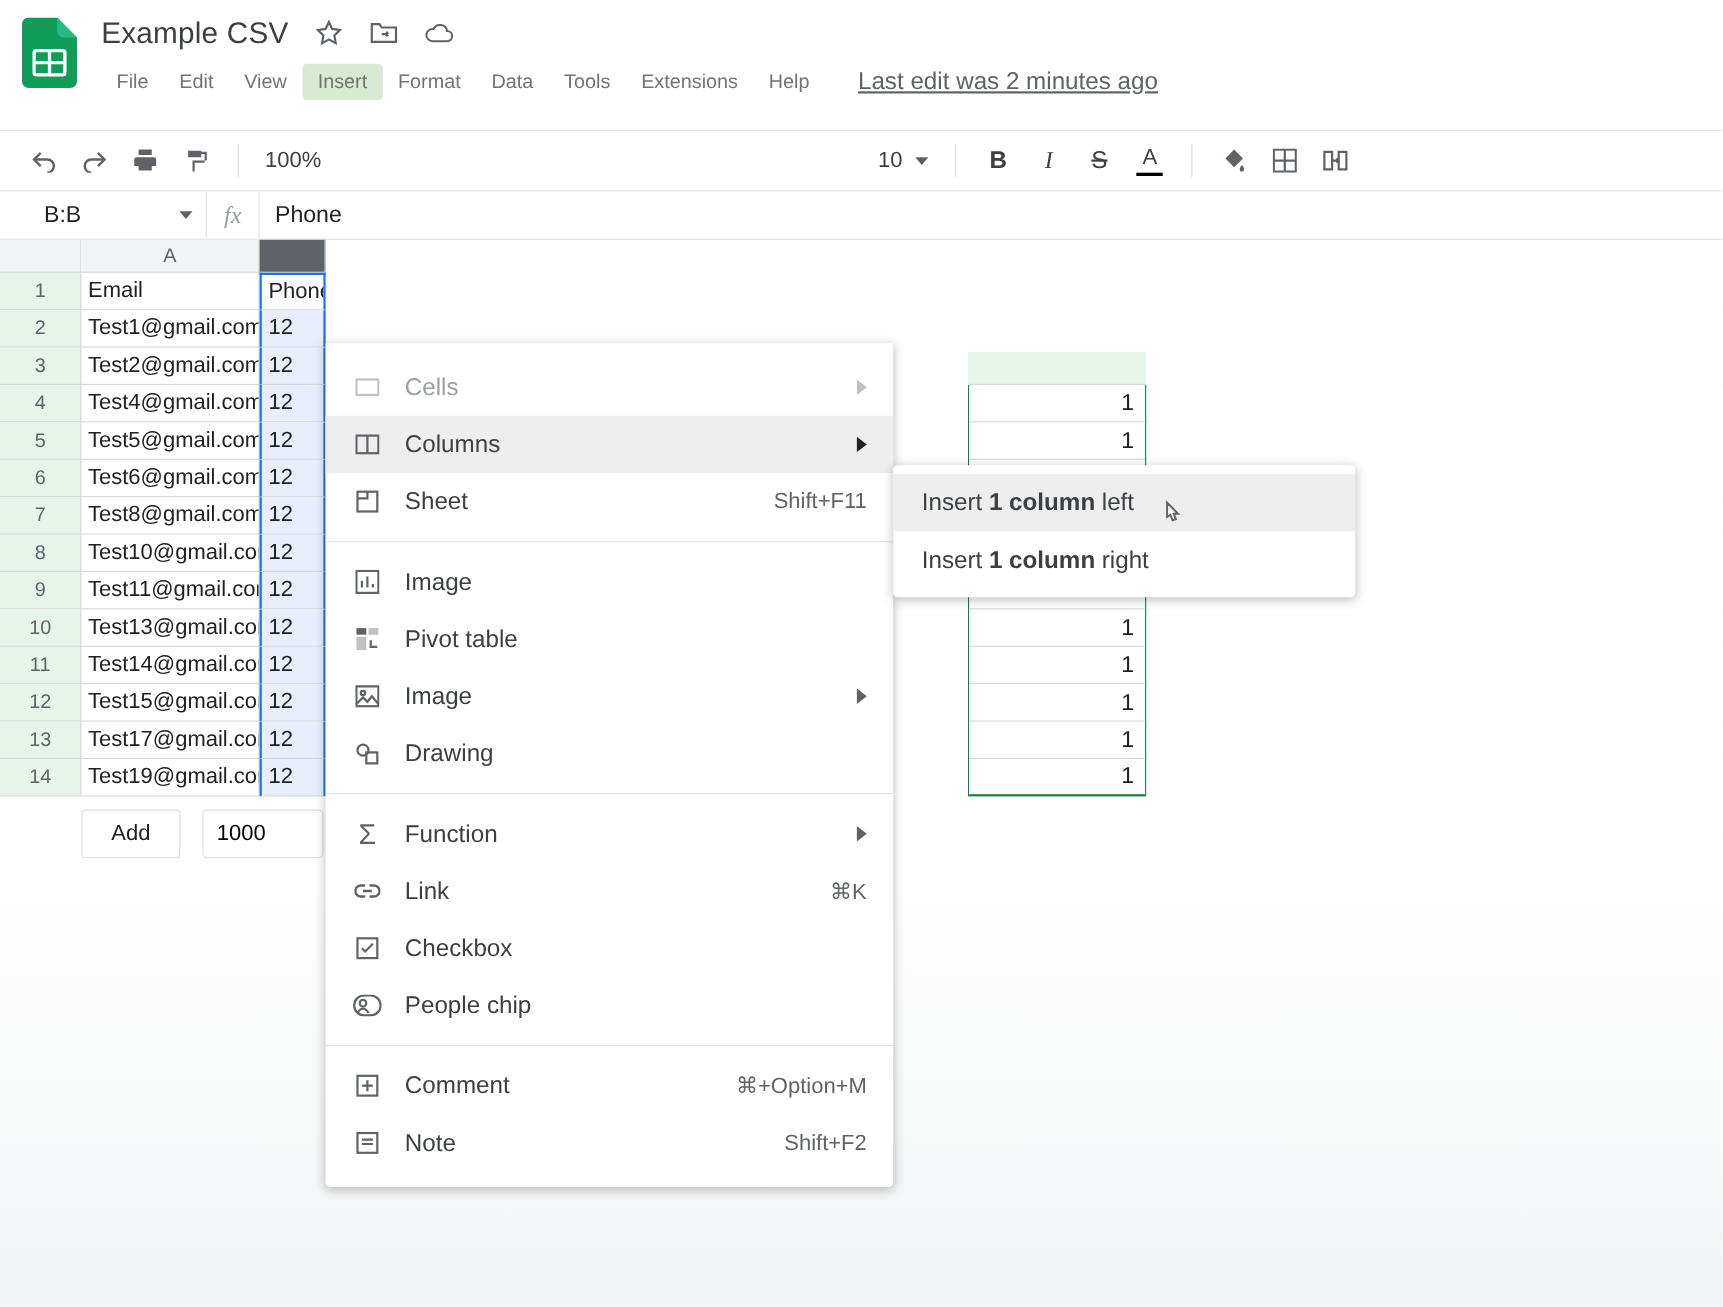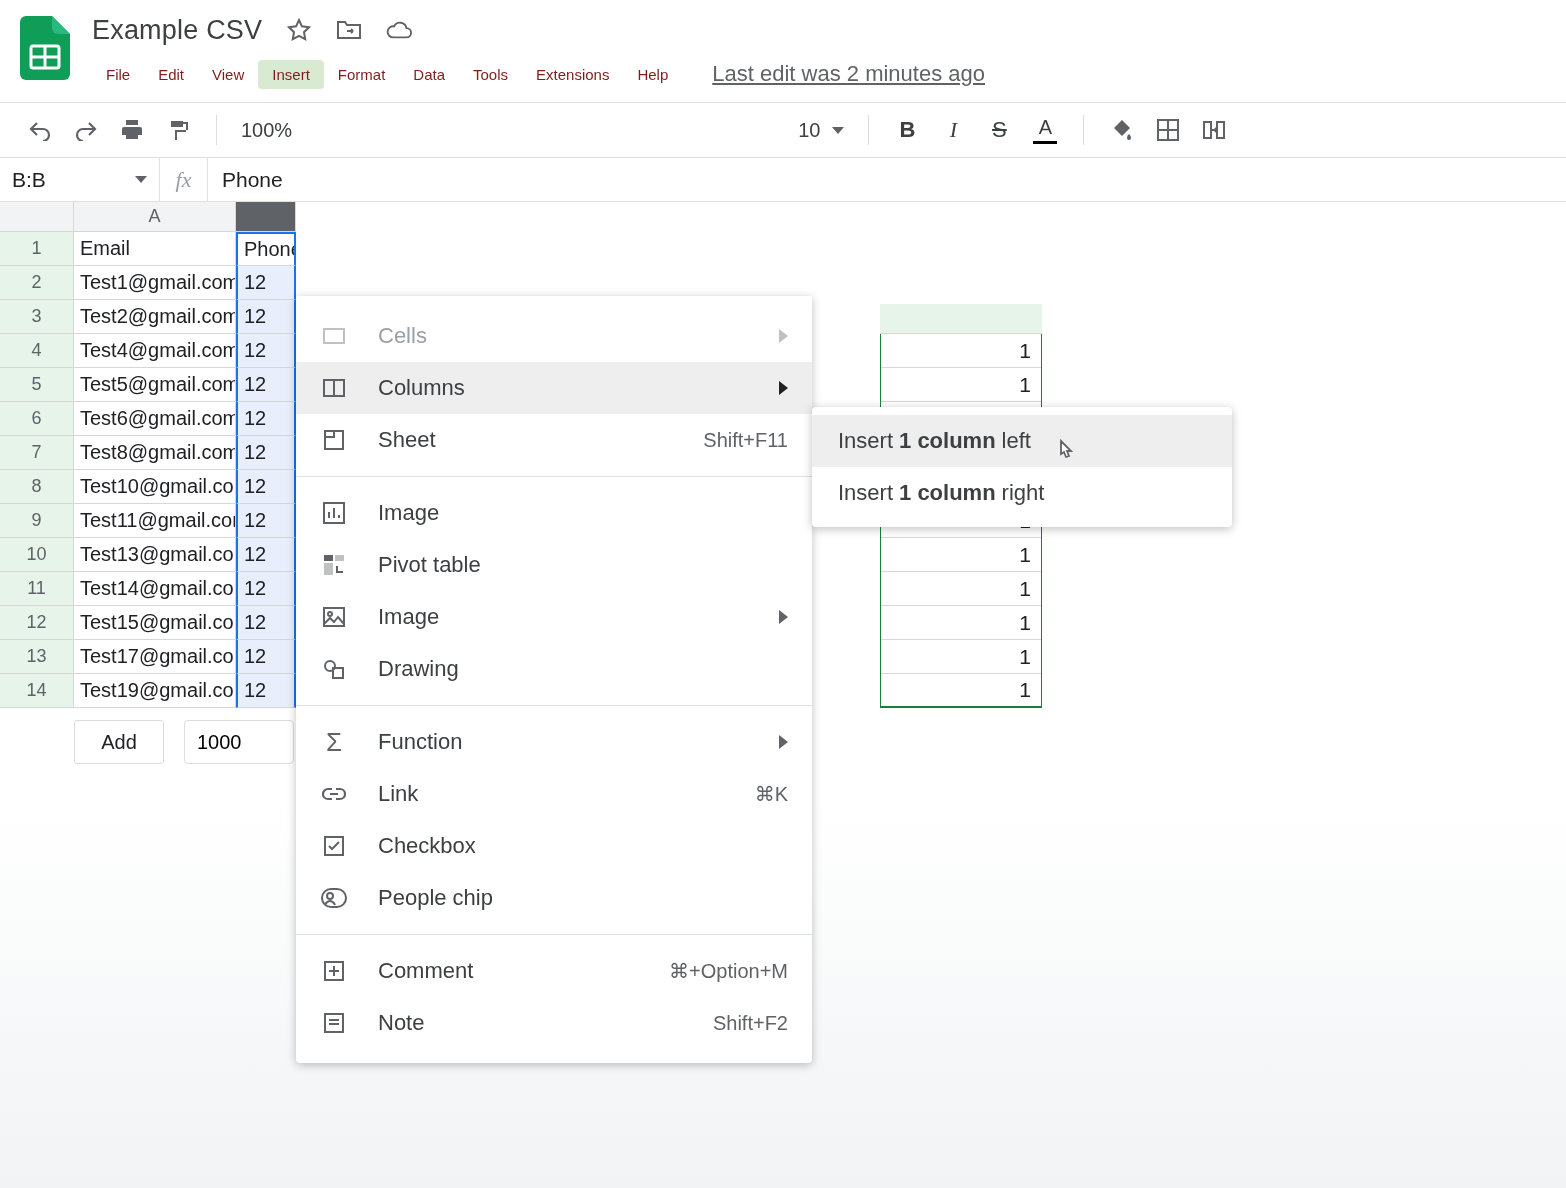--- a/index.html
+++ b/index.html
@@ -5,31 +5,31 @@
   * { box-sizing: border-box; margin: 0; padding: 0; }
   html, body { width: 1566px; height: 1188px; font-family: "Google Sans", Arial, sans-serif; background: #fff; overflow: hidden; color: #202124; }
   .titlebar { display: flex; align-items: flex-start; padding: 10px 20px 0 20px; }
   .logo { width: 50px; height: 64px; margin-right: 22px; margin-top: 6px; }
   .logo svg { width: 50px; height: 64px; }
   .title-area { display: flex; flex-direction: column; }
   .title-row { display: flex; align-items: center; gap: 24px; height: 40px; }
   .doc-title { font-size: 27px; color: #3c4043; letter-spacing: 0.2px; }
   .title-icon { width: 26px; height: 26px; color: #5f6368; display:flex; align-items:center; justify-content:center; }
   .menubar { display: flex; align-items: center; gap: 0; height: 40px; margin-top: 4px; }
-  .menu-item { font-size: 15px; color: #7f1d1d; padding: 6px 14px; border-radius: 4px; cursor: pointer; }
+  .menu-item { font-size: 18px; color: #737373; padding: 6px 14px; border-radius: 4px; cursor: pointer; }
   .menu-item.active { background: #d9ead3; }
   .last-edit { font-size: 22px; color: #5f6368; text-decoration: underline; margin-left: 30px; cursor:pointer; }
-  .toolbar { height: 56px; border-top: 1px solid #e0e0e0; border-bottom: 1px solid #e0e0e0; margin-top: 8px; display:flex; align-items:center; padding: 0 26px; gap: 18px; color:#5f6368; }
+  .toolbar { height: 56px; border-top: 1px solid #e0e0e0; border-bottom: 1px solid #e0e0e0; margin-top: 24px; display:flex; align-items:center; padding: 0 26px; gap: 18px; color:#5f6368; }
   .tb-sep { width:1px; height:30px; background:#dadce0; margin:0 6px; }
   .tb-btn { width:28px; height:28px; display:flex; align-items:center; justify-content:center; font-size:22px; }
   .tb-text { font-size:20px; color:#3c4043; display:flex; align-items:center; gap:12px; }
   .dropdown-caret { width:0; height:0; border-left:6px solid transparent; border-right:6px solid transparent; border-top:7px solid #5f6368; }
   
   .namebox-row { height: 44px; border-bottom: 1px solid #e0e0e0; display:flex; align-items:center; }
-  .namebox { width: 160px; height:100%; border-right:1px solid #e0e0e0; display:flex; align-items:center; padding:0 12px; justify-content:space-between; font-size:21px; }
+  .namebox { width: 160px; height:100%; border-right:1px solid #e0e0e0; display:flex; align-items:center; padding:0 12px; justify-content:space-between; font-size:21px;margin-left:28px; }
   .fx-box { width: 48px; display:flex; align-items:center; justify-content:center; height:100%; border-right:1px solid #e0e0e0; font-style: italic; color:#9aa0a6; font-size:22px; font-family: serif;}
   .formula-input { flex:1; padding:0 14px; font-size:21px; }
   
   .sheet-area { position: relative; }
   .grid { display:grid; grid-template-columns: 74px 162px 60px; font-size:20px; color:#202124; }
   .corner { height:30px; background:#f1f3f4; border-right:1px solid #d7d7d7; border-bottom:1px solid #d7d7d7; }
   .col-header { height:30px; background:#f1f3f4; border-right:1px solid #d7d7d7; border-bottom:1px solid #d7d7d7; display:flex; align-items:center; justify-content:center; font-size:18px; color:#5f6368; }
   .col-header.selected { background:#5f6368; color:#fff; }
   .row-header { height:34px; background:#e6f4ea; border-right:1px solid #d7d7d7; border-bottom:1px solid #d7d7d7; display:flex; align-items:center; justify-content:center; font-size:18px; color:#5f6368; }
   .cell { height:34px; border-right:1px solid #d7d7d7; border-bottom:1px solid #d7d7d7; padding:0 6px; display:flex; align-items:center; overflow:hidden; white-space:nowrap; }
@@ -41,21 +41,21 @@
   .right-column-edge .rc-cell { height:34px; border-bottom:1px solid #d7d7d7; display:flex; align-items:center; justify-content:flex-end; padding:0 10px; font-size:21px;}
   .right-column-edge .rc-last { border-bottom:2px solid #188038; }
 
   .add-row { display:flex; align-items:center; gap:20px; padding:12px 0 0 74px; }
   .add-btn { width:90px; height:44px; border:1px solid #dadce0; border-radius:3px; background:#fff; font-size:20px; display:flex; align-items:center; justify-content:center; }
   .add-input { width:110px; height:44px; border:1px solid #dadce0; border-radius:4px; padding:0 12px; font-size:20px; }
   .footer-fade { position:absolute; left:0; right:0; bottom:0; height:380px; background: linear-gradient(#fff0, #f1f3f4); pointer-events:none; }
   
   
   .insert-menu { position:absolute; left:296px; top:94px; width:516px; background:#fff; border-radius:0 0 4px 4px; box-shadow: 0 2px 10px rgba(0,0,0,0.25); padding:14px 0; z-index:10; }
-  .ins-item { height:52px; display:flex; align-items:center; padding:0 24px; font-size:22px; color:#3c4043; cursor:pointer; gap:30px; }
+  .ins-item { height:52px; display:flex; align-items:center; padding:0 24px; font-size:22px; color:#3c4043; cursor:pointer; gap:20px; }
   .ins-item:hover, .ins-item.hovered { background:#eee; }
   .ins-item.disabled { color:#9aa0a6; }
   .ins-icon { width:28px; height:28px; display:flex; align-items:center; justify-content:center; color:#5f6368; flex-shrink:0; }
   .ins-item.disabled .ins-icon { color:#bdc1c6; }
   .ins-label { flex:1; }
   .ins-short { font-size:20px; color:#5f6368; }
   .ins-caret { width:0; height:0; border-top:7px solid transparent; border-bottom:7px solid transparent; border-left:9px solid #5f6368; }
   .ins-item.disabled .ins-caret { border-left-color:#bdc1c6; }
   .ins-sep { height:1px; background:#e0e0e0; margin:10px 0; }
   

